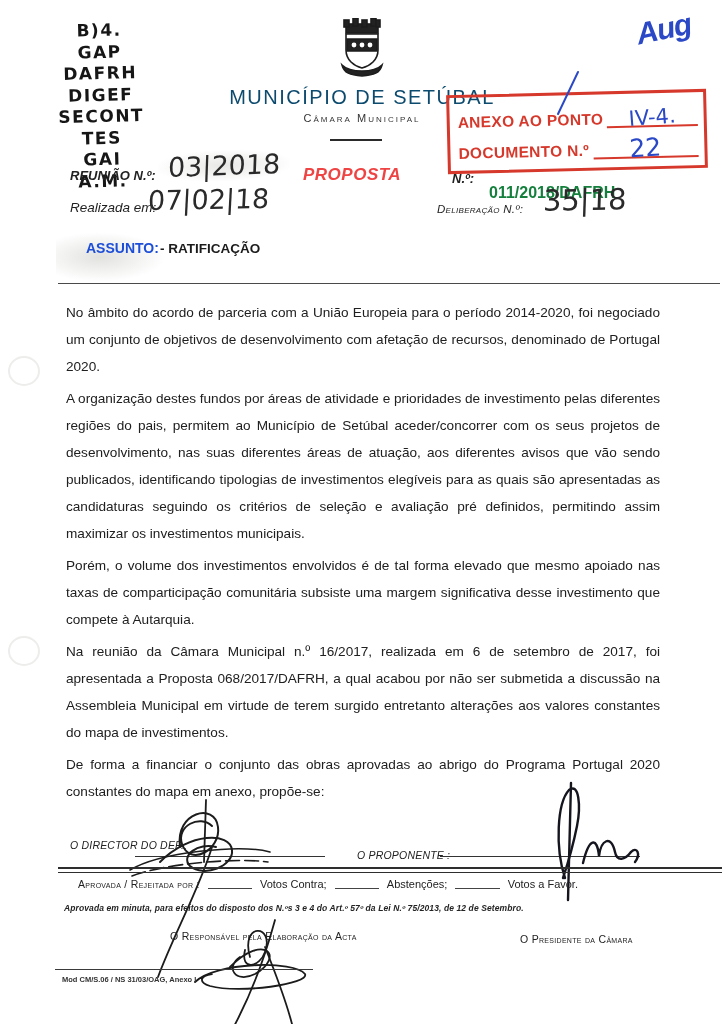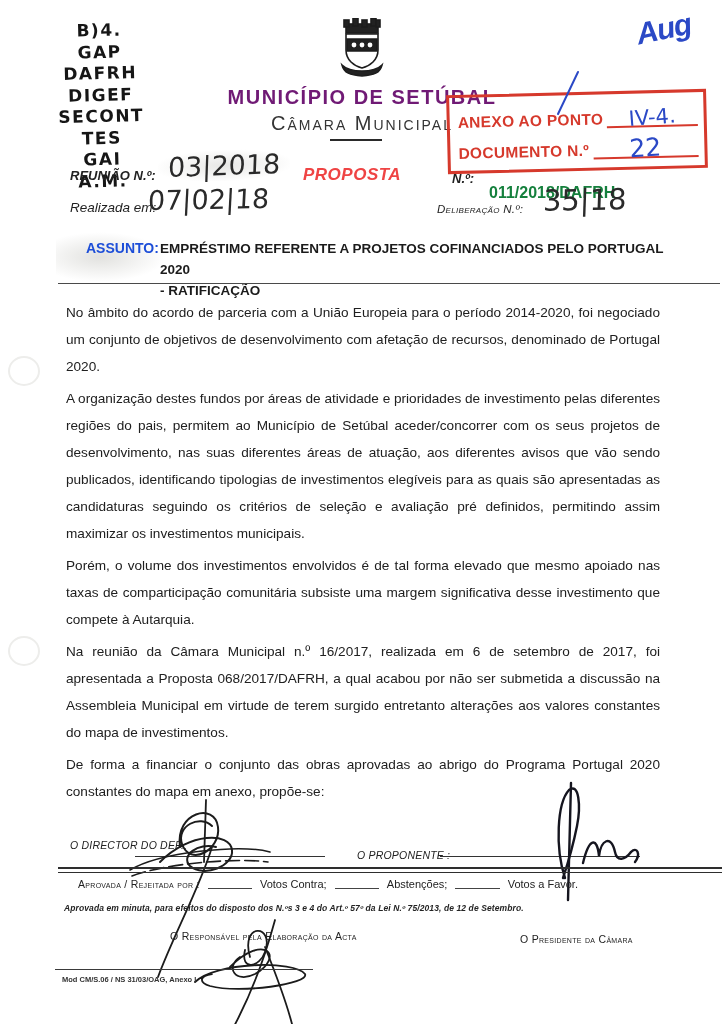--- a/index.html
+++ b/index.html
@@ -14,22 +14,22 @@
   
   .routing{left:46px;top:20px;width:110px;text-align:center;
     font-family:"DejaVu Sans",sans-serif;font-size:17px;line-height:21.5px;
     font-weight:700;letter-spacing:1.5px;color:#161616;transform:rotate(-1.5deg);}
   
   .initials{left:636px;top:12px;font-size:30px;font-style:italic;font-weight:600;
     color:#2b49c6;transform:rotate(-12deg);letter-spacing:-1px;}
   
   .crest{left:332px;top:18px;}
   .muni-title{left:212px;top:86px;width:300px;text-align:center;font-size:20px;
-    letter-spacing:1.5px;color:#701a75;font-weight:bold;}
-  .muni-sub{left:212px;top:112px;width:300px;text-align:center;font-size:20px;
+    letter-spacing:1.5px;color:#0c4a6e;}
+  .muni-sub{left:212px;top:112px;width:300px;text-align:center;font-size:11px;
     letter-spacing:2px;color:#343434;font-variant:small-caps;}
   .header-rule{left:330px;top:139px;width:52px;border-top:2px solid #2a2a2a;}
   
   .stamp{left:447px;top:92px;width:240px;height:66px;border:3px solid #d6392c;
     transform:rotate(-1.4deg);padding:3px 6px 4px 8px;color:#d6392c;}
   .stamp-row{display:flex;align-items:flex-end;height:31px;}
   .stamp-label{font-size:15.5px;font-weight:700;letter-spacing:.3px;white-space:nowrap;}
   .stamp-fill{flex:1;border-bottom:2px solid #d6392c;margin-left:4px;text-align:center;}
   .stamp-val1{font-size:21px;transform:rotate(-3deg);display:inline-block;position:relative;top:4px;}
   .stamp-val2{font-size:25px;transform:rotate(-2deg);display:inline-block;position:relative;top:6px;}
@@ -138,21 +138,20 @@
   <div class="abs hand realizada-v">07|02|18</div>
   <div class="abs proposta">PROPOSTA</div>
   <div class="abs lbl-i numero-l">N.º:</div>
   <div class="abs numero-v">011/2018/DAFRH</div>
   <div class="abs delib-l">Deliberação N.º:</div>
   <div class="abs hand delib-v">35|18</div>
 
   <div class="abs assunto-smudge"></div>
   <div class="abs assunto-l">ASSUNTO:</div>
   <div class="abs assunto-text">
-    <div>EMPRÉSTIMO REFERENTE A PROJETOS COFINANCIADOS PELO PORTUGAL 2020</div>
     <div>- RATIFICAÇÃO</div>
   </div>
   <div class="abs assunto-rule"></div>
 
   <div class="abs bodytext">
     <p>No âmbito do acordo de parceria com a União Europeia para o período 2014-2020, foi negociado um conjunto de objetivos de desenvolvimento com afetação de recursos, denominado de Portugal 2020.</p>
     <p>A organização destes fundos por áreas de atividade e prioridades de investimento pelas diferentes regiões do pais, permitem ao Município de Setúbal aceder/concorrer com os seus projetos de desenvolvimento, nas suas diferentes áreas de atuação, aos diferentes avisos que vão sendo publicados, identificando tipologias de investimentos elegíveis para as quais são apresentadas as candidaturas seguindo os critérios de seleção e avaliação pré definidos, permitindo assim maximizar os investimentos municipais.</p>
     <p>Porém, o volume dos investimentos envolvidos é de tal forma elevado que mesmo apoiado nas taxas de comparticipação comunitária subsiste uma margem significativa desse investimento que compete à Autarquia.</p>
     <p>Na reunião da Câmara Municipal n.º 16/2017, realizada em 6 de setembro de 2017, foi apresentada a Proposta 068/2017/DAFRH, a qual acabou por não ser submetida a discussão na Assembleia Municipal em virtude de terem surgido entretanto alterações aos valores constantes do mapa de investimentos.</p>
     <p>De forma a financiar o conjunto das obras aprovadas ao abrigo do Programa Portugal 2020 constantes do mapa em anexo, propõe-se:</p>

